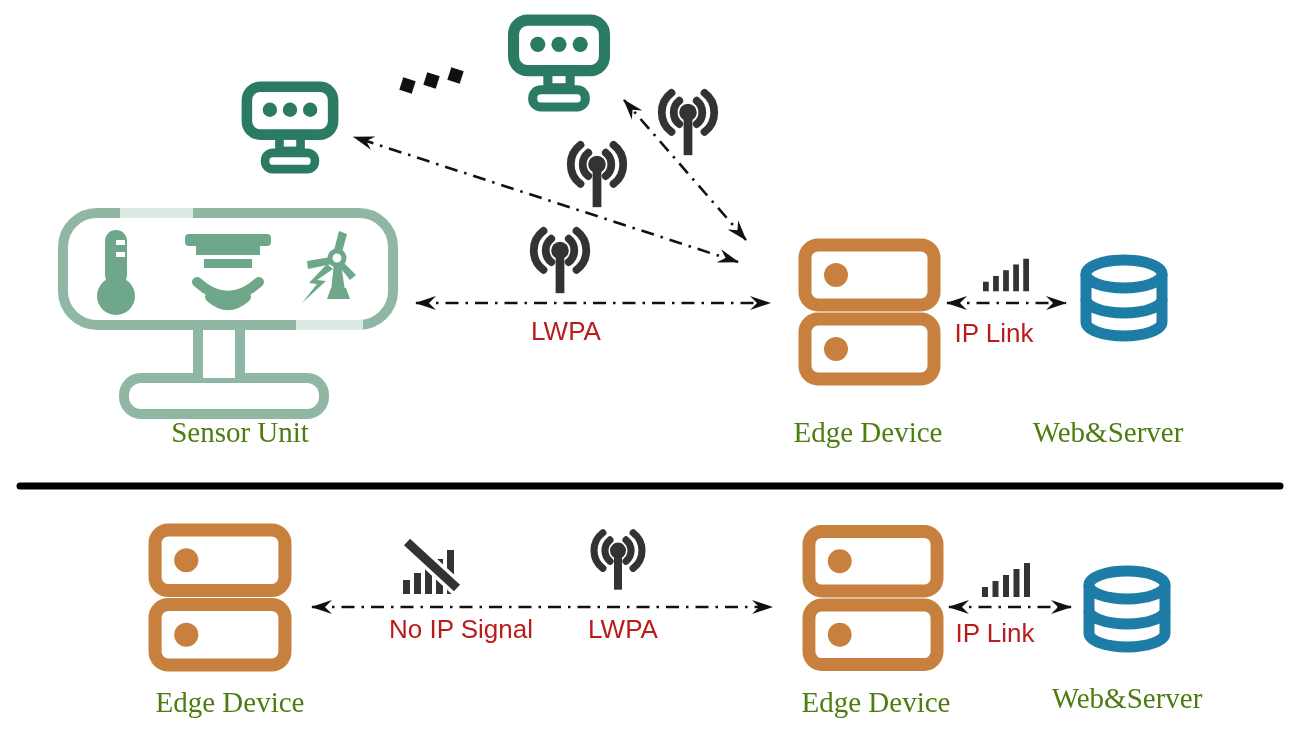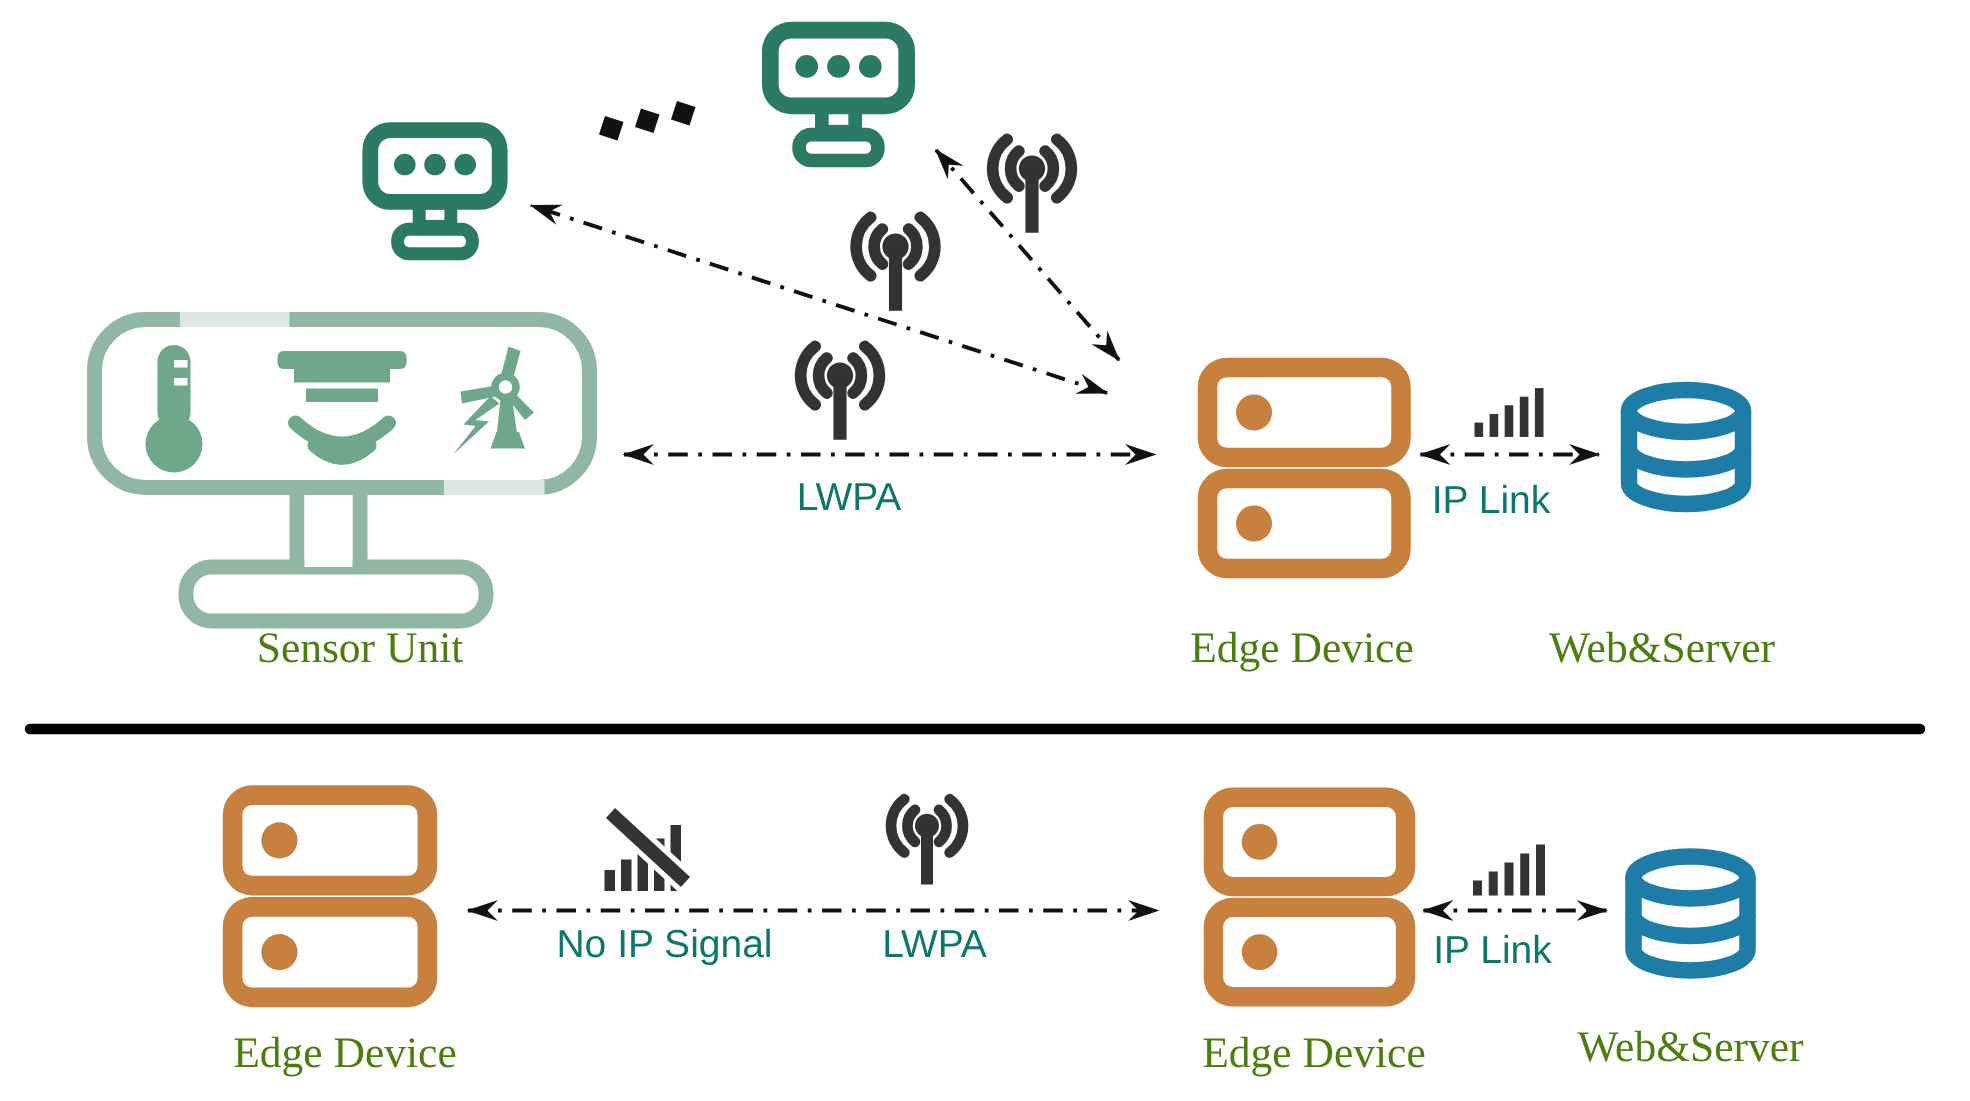--- a/index.html
+++ b/index.html
@@ -7,21 +7,21 @@
     position:relative;width:1313px;height:734px;background:#ffffff;
     overflow:hidden;font-family:"Liberation Serif",serif;
   }
   .abs{position:absolute;}
   .lbl-serif{
     position:absolute;font-family:"Liberation Serif",serif;font-size:29px;
     color:#4d7c0f;white-space:nowrap;transform:translateX(-50%);
   }
   .lbl-sans{
     position:absolute;font-family:"Liberation Sans",sans-serif;font-size:26px;
-    color:#0f766e;white-space:nowrap;transform:translateX(-50%);
+    color:#b91c1c;white-space:nowrap;transform:translateX(-50%);
   }
   .dot-sq{position:absolute;width:13px;height:13px;background:#111;transform:rotate(18deg);}
   svg{display:block;overflow:visible;}
 </style>
 </head>
 <body>
 
 <div class="stage">
 
   <svg class="abs" style="left:0;top:0" width="1313" height="734" viewBox="0 0 1313 734">
@@ -196,21 +196,21 @@
         <rect x="4" y="40" width="7" height="14"></rect>
         <rect x="15" y="33" width="7" height="21"></rect>
         <rect x="26" y="26" width="7" height="28"></rect>
         <rect x="37" y="19" width="7" height="35"></rect>
         <rect x="48" y="10" width="7" height="44"></rect>
       </g>
       <line x1="6" y1="0" x2="60" y2="50" stroke="#fff" stroke-width="16"></line>
       <line x1="8" y1="2" x2="58" y2="48" stroke="#333" stroke-width="9"></line>
     </svg>
   </div>
-  <div class="lbl-sans" style="left:443px;top:614px">No IP Signal</div>
+  <div class="lbl-sans" style="left:461px;top:614px">No IP Signal</div>
 
   <div class="abs" style="left:586px;top:529px">
     <svg width="64" height="68" viewBox="0 0 72 72">
       <circle cx="36" cy="22" r="9" fill="#333"></circle>
       <rect x="31.5" y="26" width="9" height="40" fill="#333"></rect>
       <g stroke="#333" stroke-width="8" fill="none" stroke-linecap="round">
         <path d="M 27 10 A 15.5 15.5 0 0 0 27 34"></path>
         <path d="M 19 2  A 25 25 0 0 0 19 42"></path>
         <path d="M 45 10 A 15.5 15.5 0 0 1 45 34"></path>
         <path d="M 53 2  A 25 25 0 0 1 53 42"></path>

